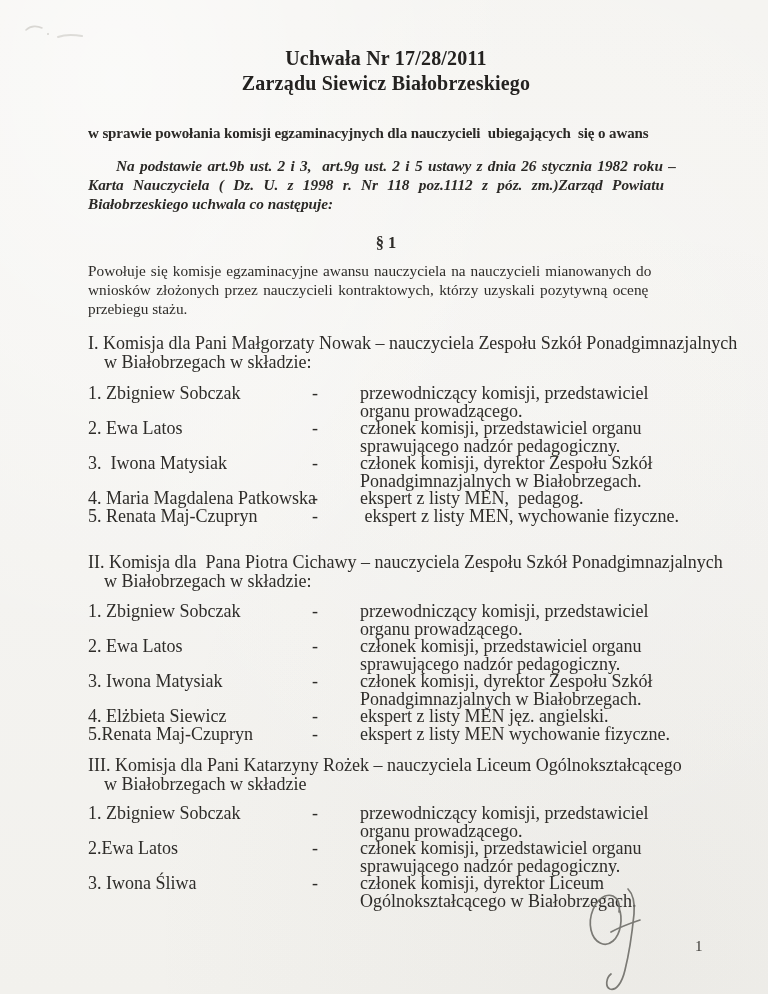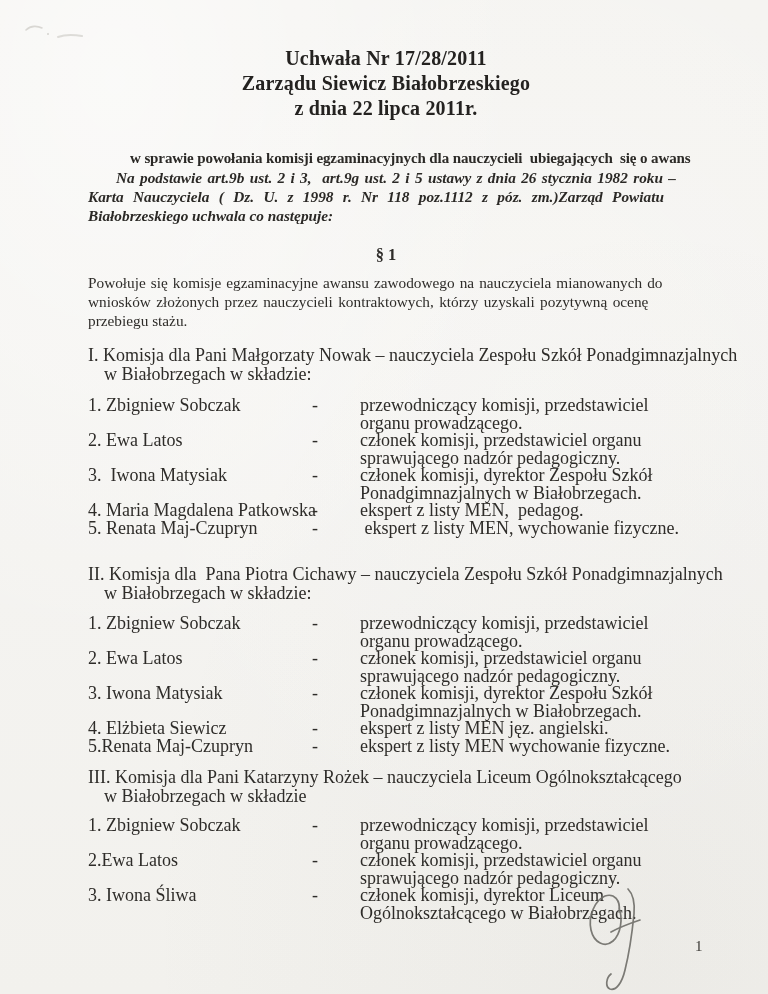--- a/index.html
+++ b/index.html
@@ -15,24 +15,24 @@
       linear-gradient(180deg, #f5f4f1 0%, #f4f3f0 60%, #f2f1ed 100%);
     font-family: "Liberation Serif", "DejaVu Serif", serif;
     color: #2e2c29;
     overflow: hidden;
   }
   .content { padding: 46px 84px 0 88px; }
   .line { white-space: pre; }
 
   .title-block { text-align: center; font-weight: bold; font-size: 20px; line-height: 25px; letter-spacing: .2px; color:#242220; }
 
-  .subject { margin-top: 28px; font-weight: bold; font-size: 15px; line-height: 19px; color:#2b2926;margin-left:42px; }
+  .subject { margin-top: 28px; font-weight: bold; font-size: 15px; line-height: 19px; color:#2b2926; }
   .subject .l0 { letter-spacing: -0.1px; }
 
-  .legal { margin-top: 0; font-weight: bold; font-style: italic; font-size: 15.3px; line-height: 19px; color:#2b2926; }
+  .legal { margin-top: 13px; font-weight: bold; font-style: italic; font-size: 15.3px; line-height: 19px; color:#2b2926; }
   .legal .l0 { text-indent: 28px; word-spacing: 1.5px; }
   .legal .l1 { word-spacing: 5.5px; }
 
   .section-mark { margin-top: 20px; text-align: center; font-weight: bold; font-size: 16.5px; line-height: 20px; }
 
   .intro { margin-top: 8px; font-size: 15.3px; line-height: 19px; }
   .intro .l0 { word-spacing: 1.2px; }
   .intro .l1 { word-spacing: 1.6px; }
 
   .commission { font-size: 18px; }
@@ -64,37 +64,36 @@
     <path d="M8,16 C13,11 20,12 24,14" stroke="#c8c6c0" stroke-width="1.6" fill="none" stroke-linecap="round"></path>
     <path d="M40,23 C48,20 58,21 64,22" stroke="#cfcdc8" stroke-width="2" fill="none" stroke-linecap="round"></path>
     <circle cx="30" cy="20" r="1" fill="#c2c0bb"></circle>
   </svg>
 
   <div class="content">
 
     <div class="title-block">
       <div class="line">Uchwała Nr 17/28/2011</div>
       <div class="line">Zarządu Siewicz Białobrzeskiego</div>
-      <div class="line">z dnia 22 lipca 2011r.</div>
     </div>
 
     <div class="subject">
       <div class="line l0">w sprawie powołania komisji egzaminacyjnych dla nauczycieli  ubiegających  się o awans</div>
     </div>
 
     <div class="legal">
       <div class="line l0">Na podstawie art.9b ust. 2 i 3,  art.9g ust. 2 i 5 ustawy z dnia 26 stycznia 1982 roku –</div>
       <div class="line l1">Karta Nauczyciela ( Dz. U. z 1998 r. Nr 118 poz.1112 z póz. zm.)Zarząd Powiatu</div>
       <div class="line l2">Białobrzeskiego uchwala co następuje:</div>
     </div>
 
     <div class="section-mark">§ 1</div>
 
     <div class="intro">
-      <div class="line l0">Powołuje się komisje egzaminacyjne awansu zawodowego na nauczyciela mianowanych do</div>
+      <div class="line l0">Powołuje się komisje egzaminacyjne awansu nauczyciela na nauczycieli mianowanych do</div>
       <div class="line l1">wniosków złożonych przez nauczycieli kontraktowych, którzy uzyskali pozytywną ocenę</div>
       <div class="line l2">przebiegu stażu.</div>
     </div>
 
     <div>
         <section class="commission">
           <div class="comm-heading">
             <div class="line">I. Komisja dla Pani Małgorzaty Nowak – nauczyciela Zespołu Szkół Ponadgimnazjalnych</div>
             <div class="line heading-indent">w Białobrzegach w składzie:</div>
           </div>

